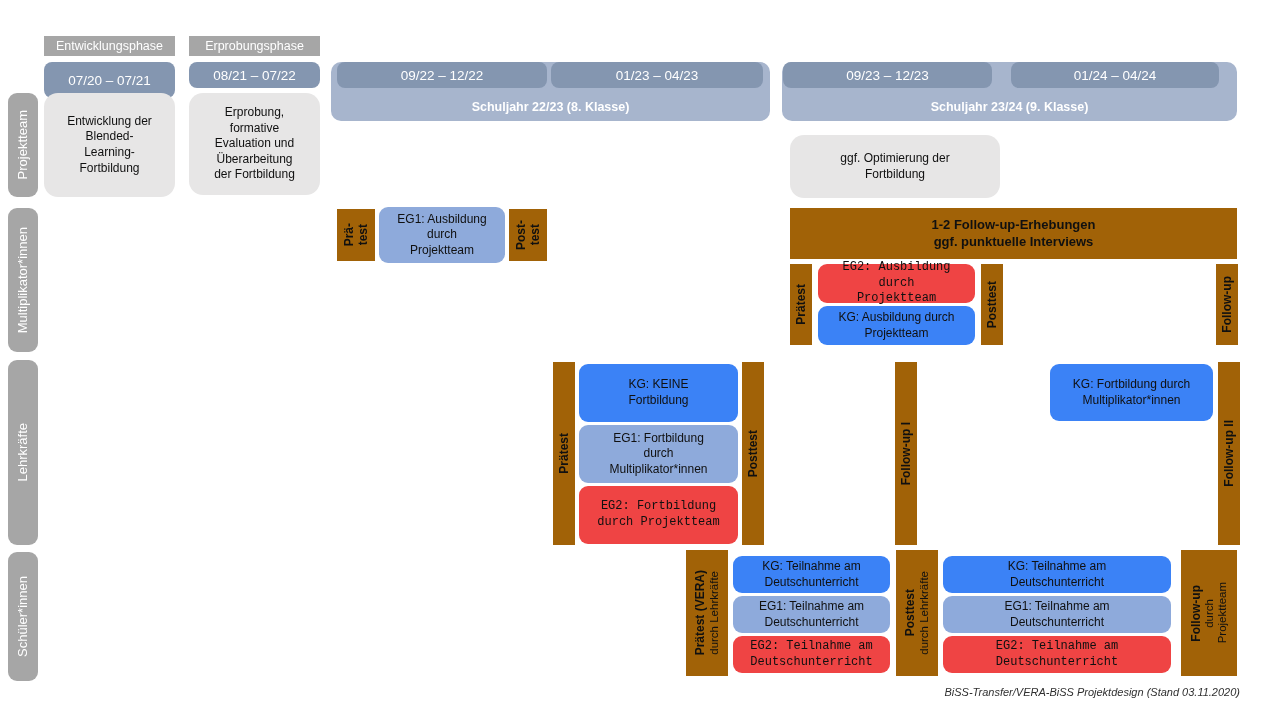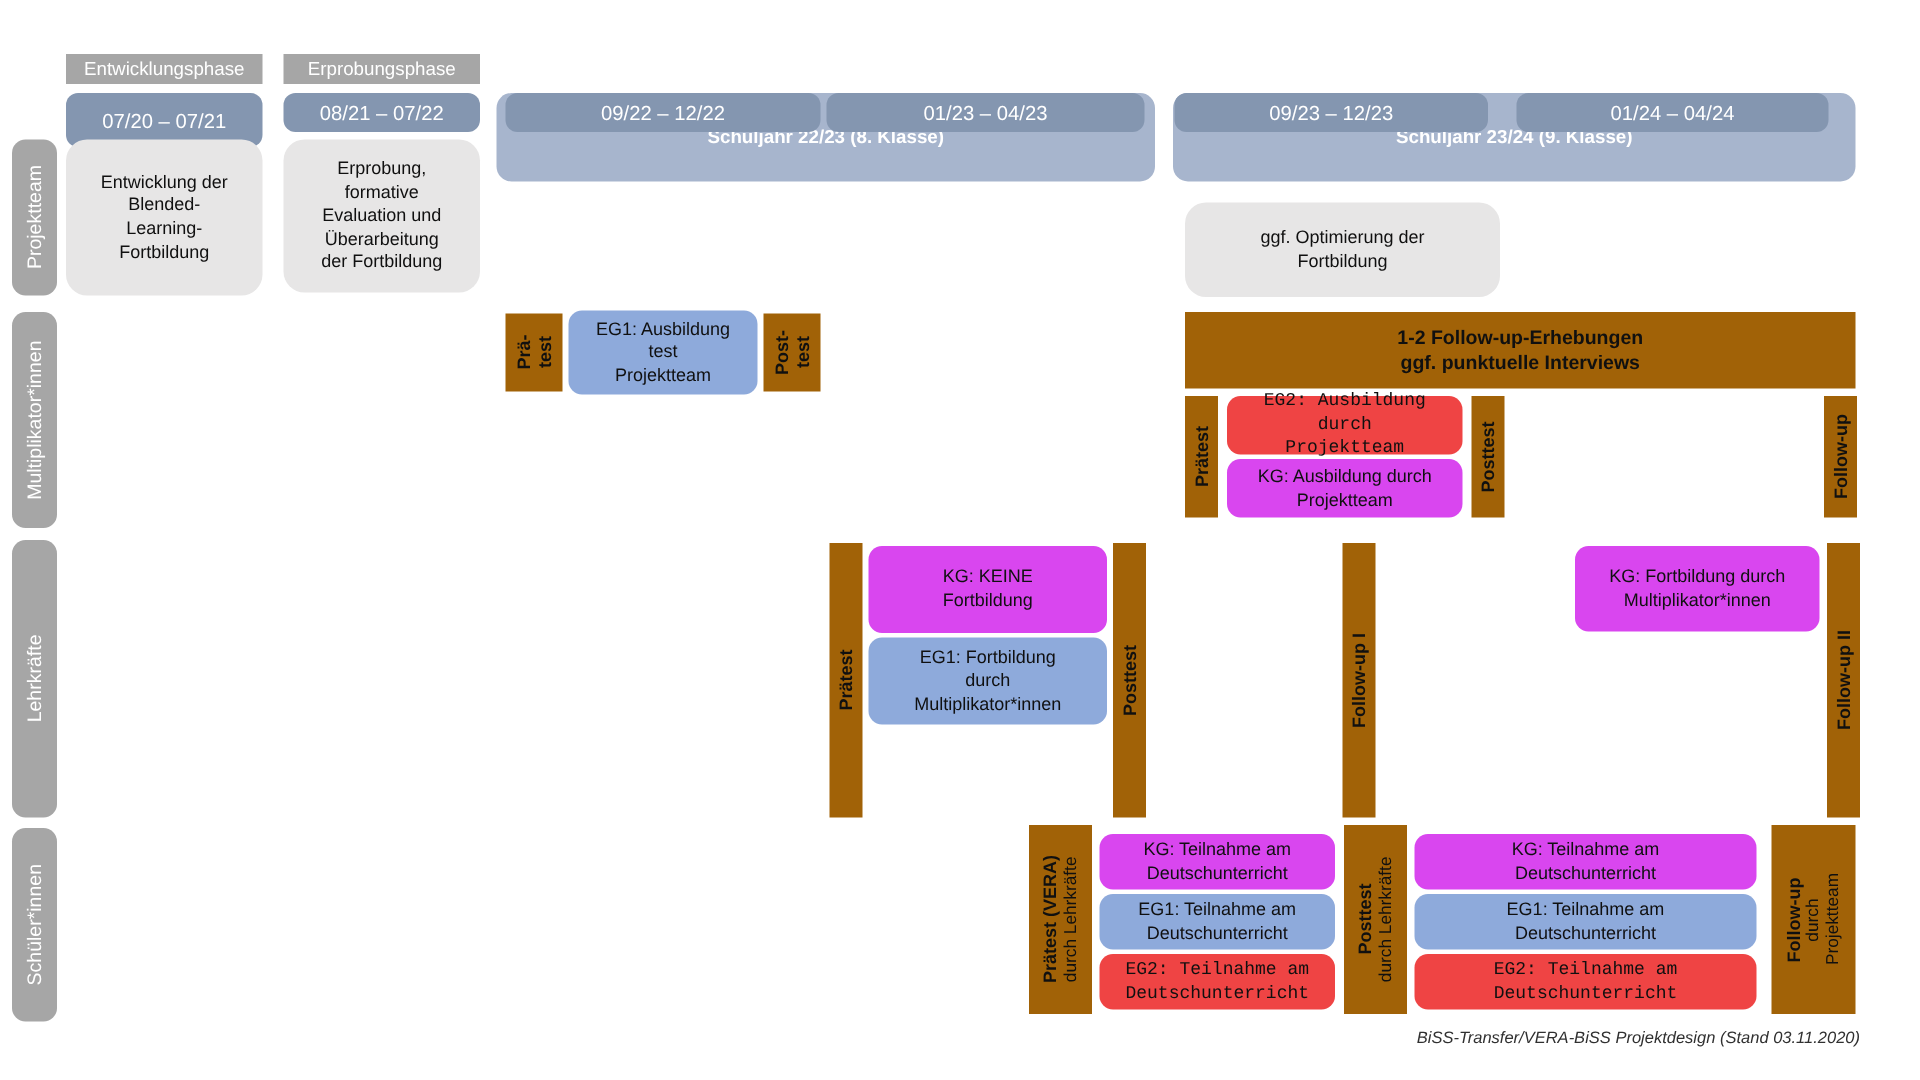--- a/index.html
+++ b/index.html
@@ -6,30 +6,30 @@
   .stage { position:relative; width:1280px; height:720px; background:#ffffff;
            font-family:"Liberation Sans", sans-serif; overflow:hidden; }
   .abs { position:absolute; box-sizing:border-box; }
 
   .hdr   { background:#a6a6a6; color:#ffffff; font-size:12.5px;
            display:flex; align-items:center; justify-content:center; }
   .date  { background:#8496b0; color:#ffffff; font-size:13.5px; border-radius:8px;
            display:flex; align-items:center; justify-content:center; }
   .band  { background:#a7b5cd; border-radius:10px; color:#ffffff; font-weight:bold;
            font-size:12.5px; display:flex; align-items:flex-end; justify-content:center;
-           padding-bottom:23px; }
+           padding-bottom:7px; }
   .rowlab{ background:#a6a6a6; border-radius:9px; color:#ffffff; font-size:13px;
            display:flex; align-items:center; justify-content:center; }
 
   .box   { border-radius:9px; font-size:12px; line-height:1.3; color:#101010;
            display:flex; align-items:center; justify-content:center; text-align:center;
            white-space:pre-line; padding:2px 6px; }
   .big-r { border-radius:14px; }
   .graylt{ background:#e7e6e6; }
-  .kg    { background:#d946ef; }
+  .kg    { background:#3b82f6; }
   .eg1   { background:#8eaadb; }
   .eg2   { background:#ef4444;font-family:Liberation Mono, monospace; }
   .green { background:#a16207; }
 
   .bigfollow { font-weight:bold; font-size:13px; border-radius:0; }
 
   .vbar  { display:flex; align-items:center; justify-content:center; gap:1px; }
   .vtxt  { writing-mode:vertical-rl; transform:rotate(180deg); font-size:12px;
            text-align:center; line-height:1.05; color:#101010; }
   .vsub  { font-size:11.5px; }
@@ -79,21 +79,21 @@
 Überarbeitung
 der Fortbildung</div>
   <div class="abs box graylt big-r" style="left:790px;top:135px;width:210px;height:63px">ggf. Optimierung der
 Fortbildung</div>
 
   <div class="abs green vbar" style="left:337px;top:209px;width:38px;height:52px">
     <span class="vtxt b">Prä-</span>
     <span class="vtxt b">test</span>
   </div>
   <div class="abs box eg1" style="left:379px;top:207px;width:126px;height:56px">EG1: Ausbildung
-test
+durch
 Projektteam</div>
   <div class="abs green vbar" style="left:509px;top:209px;width:38px;height:52px">
     <span class="vtxt b">Post-</span>
     <span class="vtxt b">test</span>
   </div>
 
   <div class="abs box green bigfollow" style="left:790px;top:208px;width:447px;height:51px">1-2 Follow-up-Erhebungen
 ggf. punktuelle Interviews</div>
 
   <div class="abs green vbar" style="left:790px;top:264px;width:22px;height:81px">
@@ -111,20 +111,22 @@
   </div>
 
   <div class="abs green vbar" style="left:553px;top:362px;width:22px;height:183px">
     <span class="vtxt b">Prätest</span>
   </div>
   <div class="abs box kg" style="left:579px;top:364px;width:159px;height:58px">KG: KEINE
 Fortbildung</div>
   <div class="abs box eg1" style="left:579px;top:425px;width:159px;height:58px">EG1: Fortbildung
 durch
 Multiplikator*innen</div>
+  <div class="abs box eg2" style="left:579px;top:486px;width:159px;height:58px">EG2: Fortbildung
+durch Projektteam</div>
   <div class="abs green vbar" style="left:742px;top:362px;width:22px;height:183px">
     <span class="vtxt b">Posttest</span>
   </div>
   <div class="abs green vbar" style="left:895px;top:362px;width:22px;height:183px">
     <span class="vtxt b">Follow-up I</span>
   </div>
   <div class="abs box kg" style="left:1050px;top:364px;width:163px;height:57px">KG: Fortbildung durch
 Multiplikator*innen</div>
   <div class="abs green vbar" style="left:1218px;top:362px;width:22px;height:183px">
     <span class="vtxt b">Follow-up II</span>

